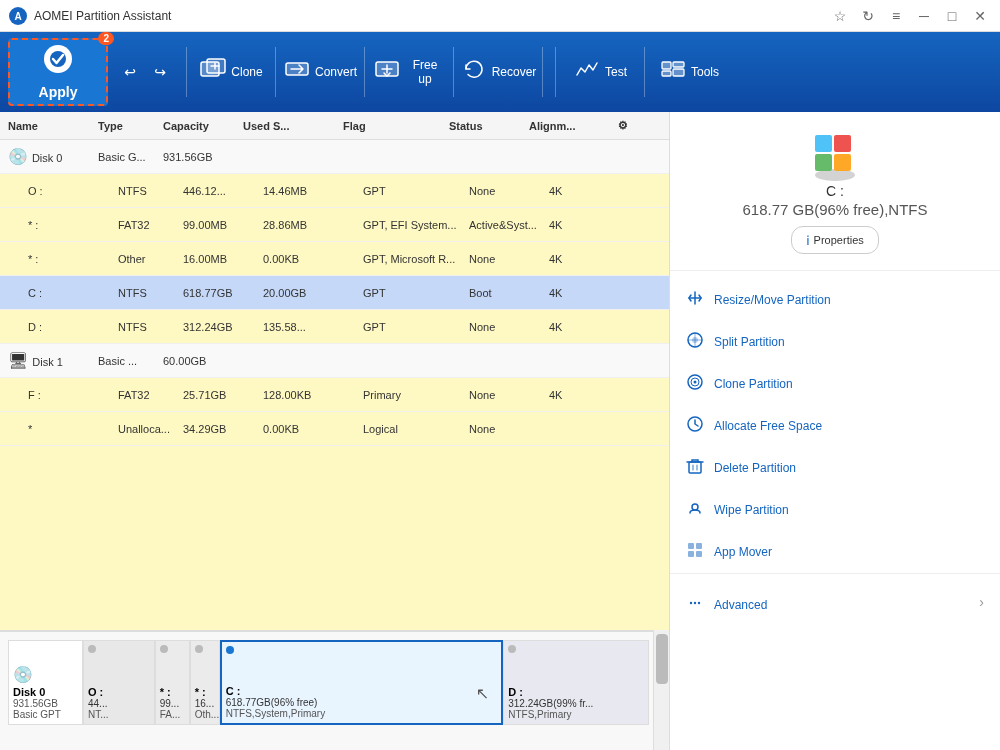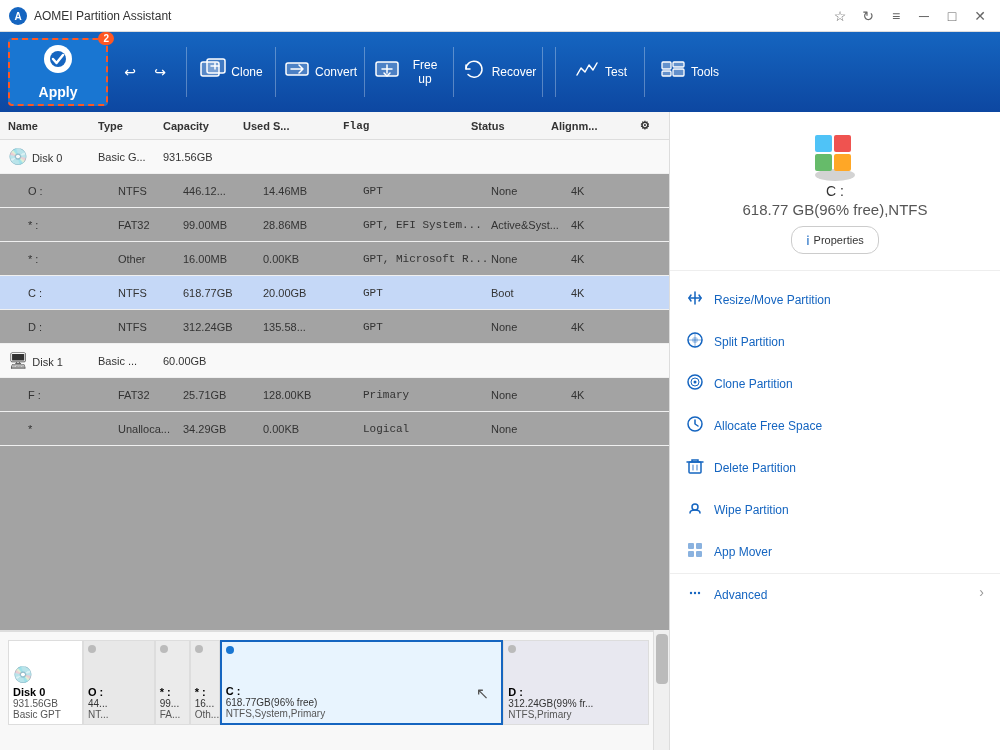--- a/index.html
+++ b/index.html
@@ -88,21 +88,21 @@
       border-radius: 4px;
       gap: 4px;
     }
     .tool-btn .tool-icon { font-size: 22px; }
     .tool-btn .tool-label { font-size: 12px; color: #fff; }
 
     
     .main-content {
       display: flex;
       height: calc(750px - 32px - 80px);
-      background: #a3a3a3;
+      background: #fef9c3;
     }
 
     
     .left-panel {
       flex: 1;
       display: flex;
       flex-direction: column;
       border-right: 1px solid #ddd;
     }
 
@@ -115,21 +115,21 @@
       border-bottom: 1px solid #ddd;
       padding: 0 8px;
       font-weight: 600;
       color: #333;
       font-size: 11px;
     }
     .col-name { width: 90px; }
     .col-type { width: 65px; }
     .col-cap { width: 80px; }
     .col-used { width: 100px; }
-    .col-flag { width: 128px; font-family: Liberation Mono, monospace; }
+    .col-flag { width: 106px; }
     .col-status { width: 80px; }
     .col-align { width: 80px; }
     .col-settings { width: 28px; display: flex; align-items: center; justify-content: center; }
 
     .table-body { flex: 1; overflow-y: auto; }
 
     .table-row {
       display: flex;
       align-items: center;
       height: 34px;
@@ -238,21 +238,21 @@
       padding: 10px 16px;
       cursor: pointer;
       color: #1565c0;
       font-size: 12px;
     }
     .action-icon { font-size: 16px; color: #1565c0; flex-shrink: 0; }
 
     .advanced-row {
       display: flex;
       justify-content: space-between;
-      padding: 10px 16px;
+      padding: 20px 16px;
       cursor: pointer;
       border-top: 1px solid #eee;
     }
     .advanced-left { display: flex; align-items: center; gap: 10px; color: #1565c0; font-size: 12px; }
     .advanced-arrow { color: #999; font-size: 14px; }
 
     
     .win-logo { width: 55px; height: 55px; }
   </style>
 </head>

